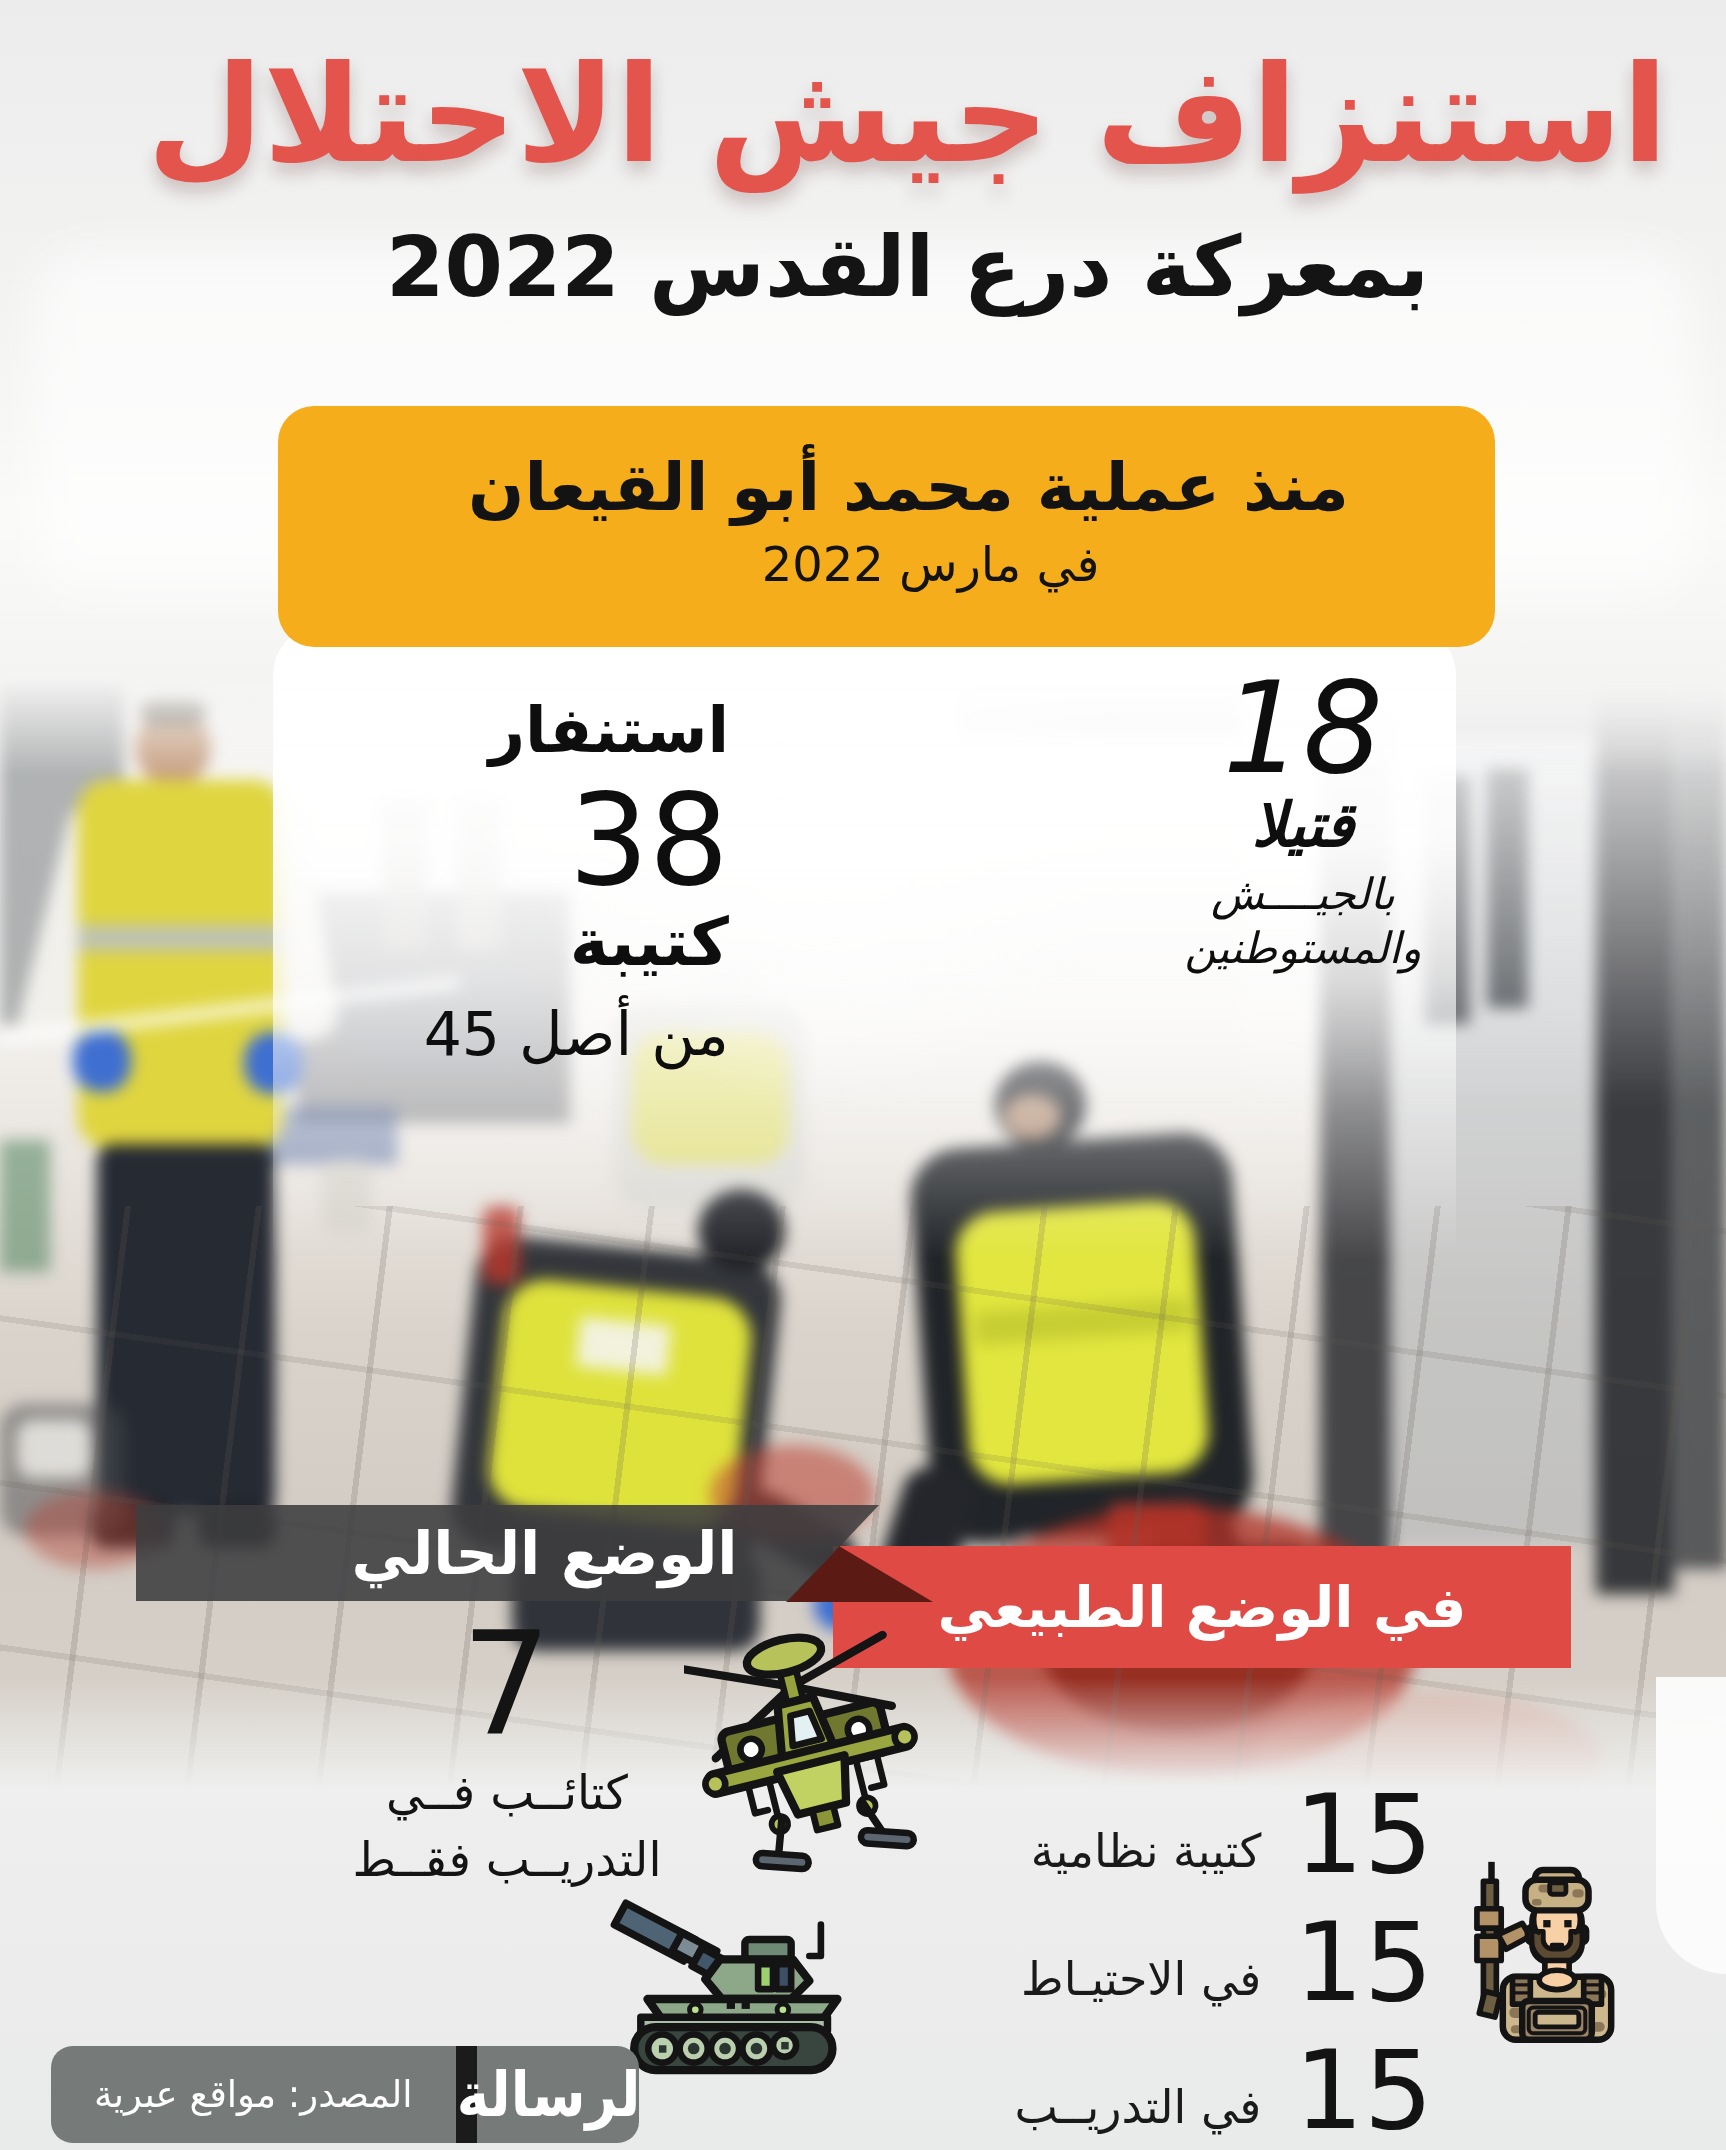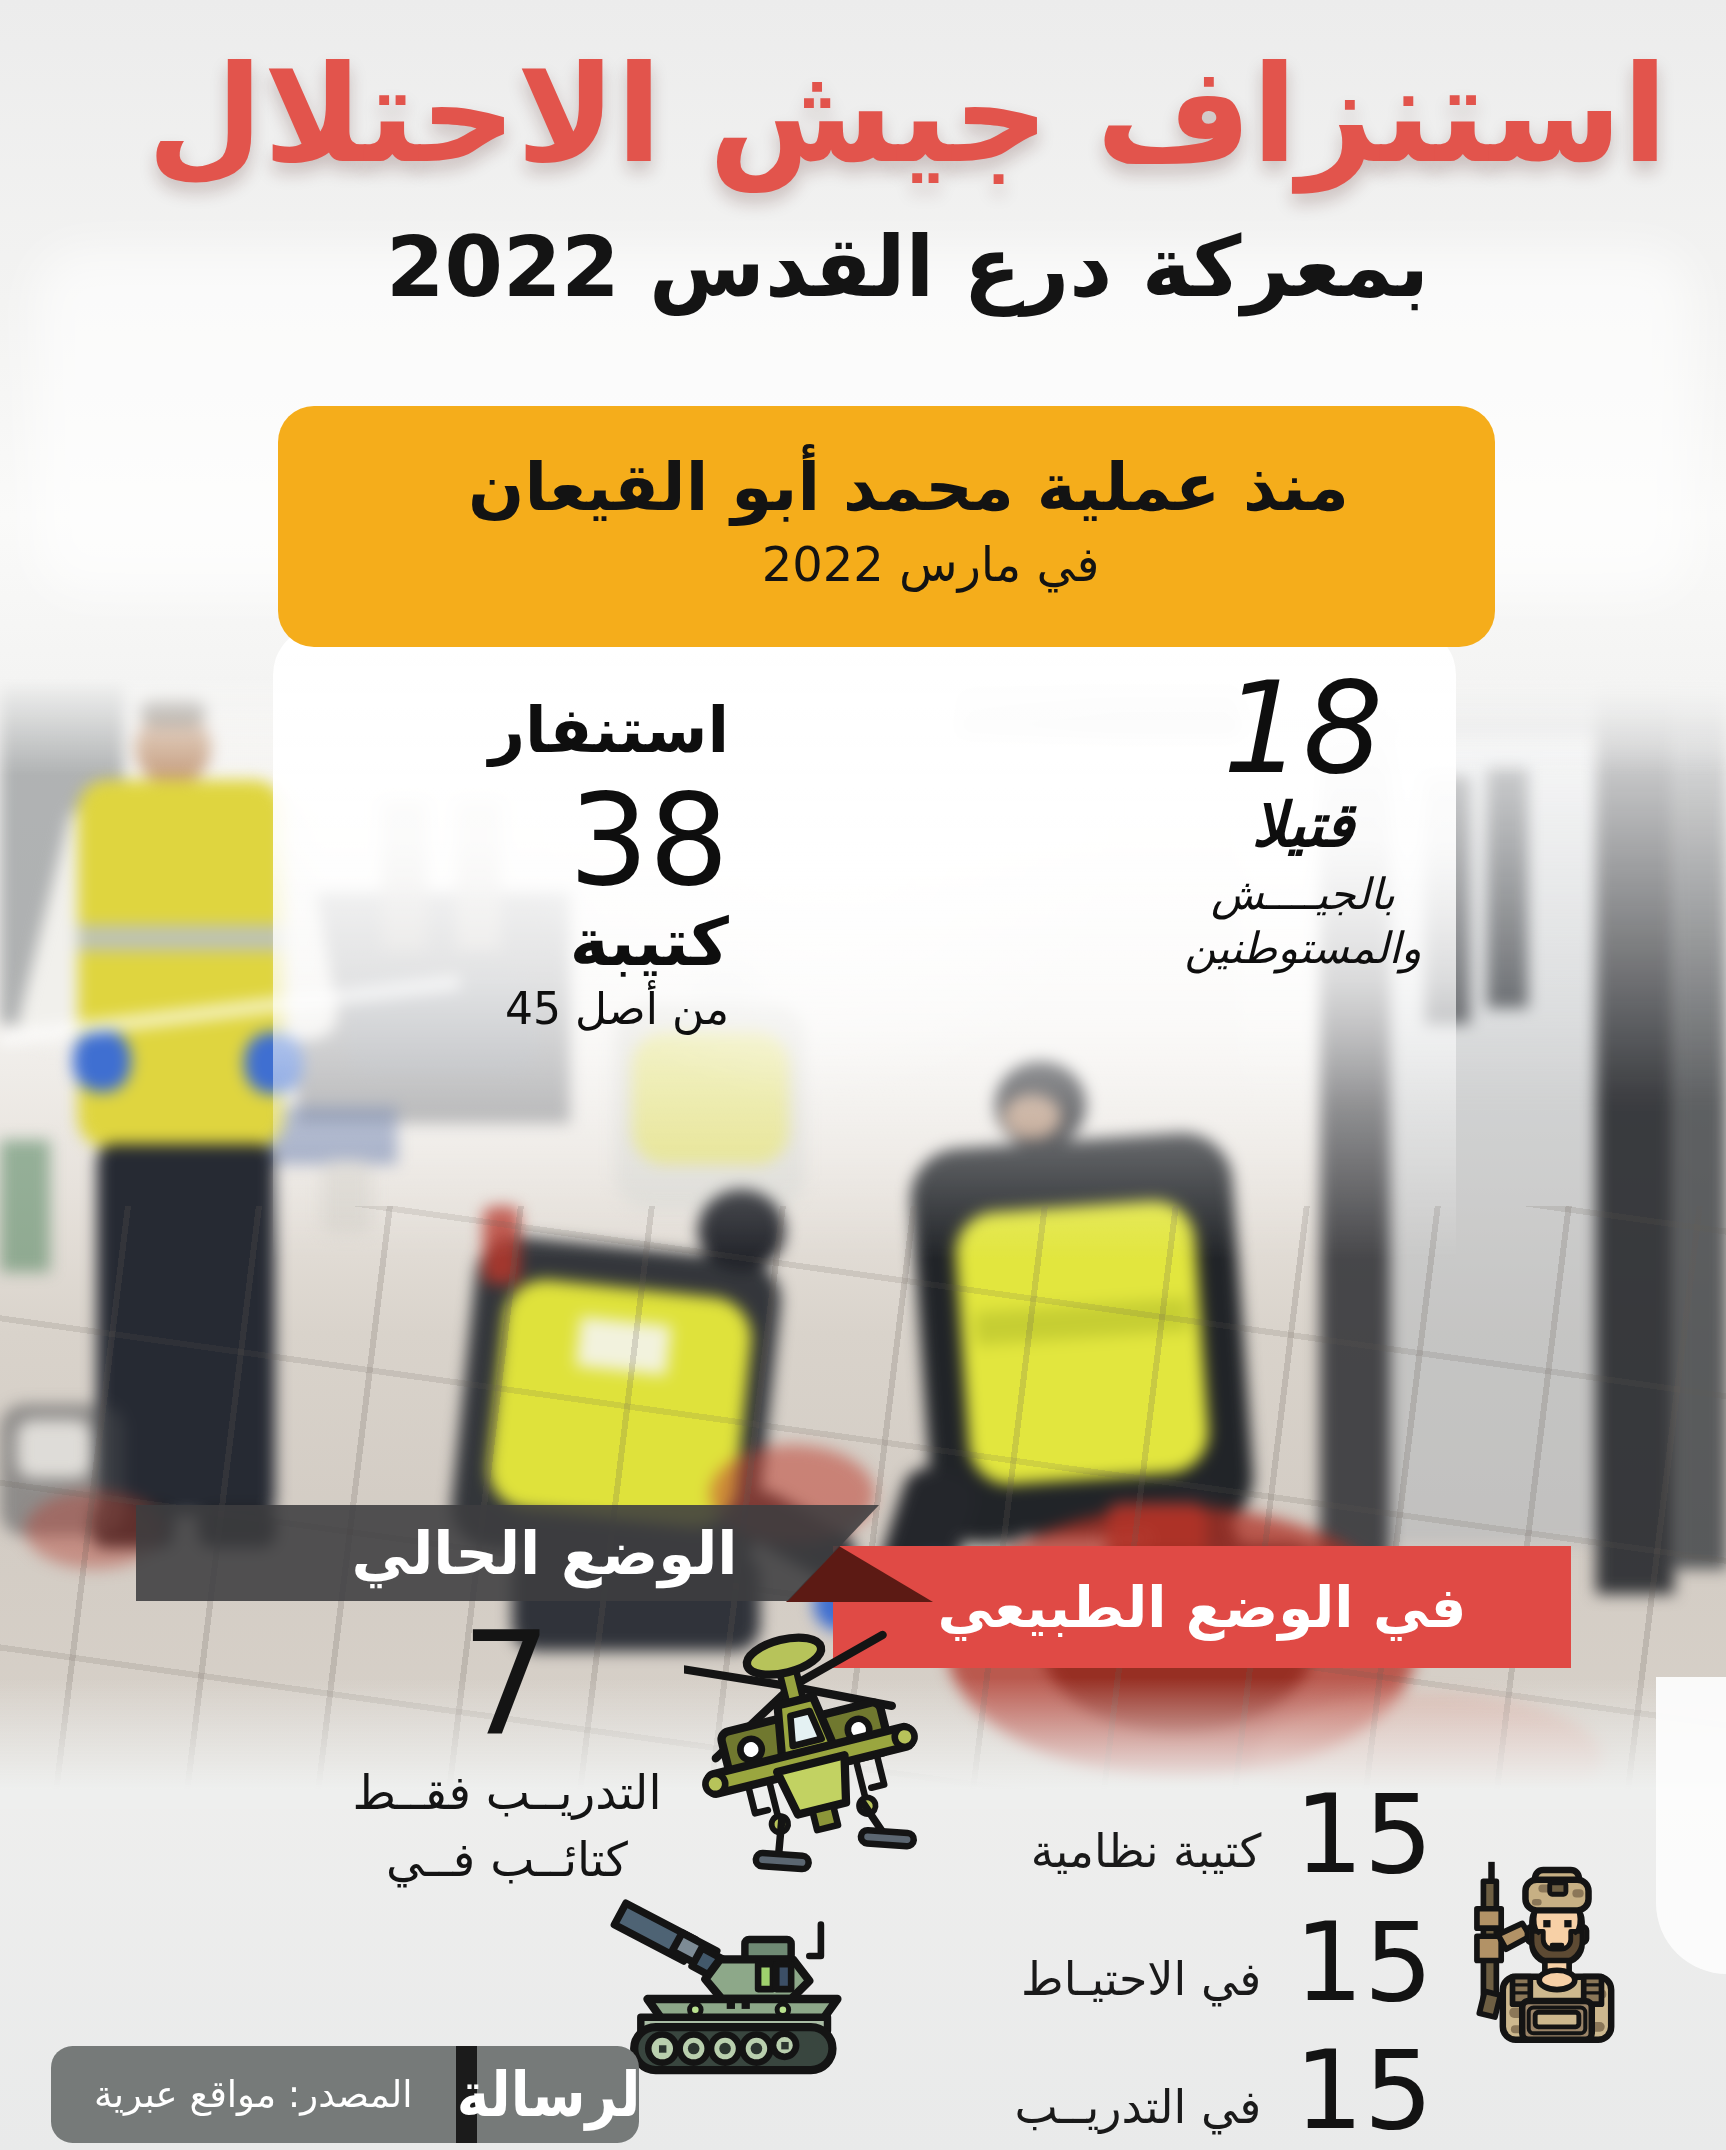--- a/index.html
+++ b/index.html
@@ -36,21 +36,21 @@
   .ybox{left:278px;top:406px;width:1173px;height:241px;border-radius:36px;background:#f5ad1b;color:#131313;}
   .ybox .l1{margin-top:46px;font-size:66px;font-weight:800;line-height:1.1;}
   .ybox .l2{margin-top:13.2px;font-size:48px;font-weight:500;line-height:1.1;margin-left:44px;}
 
   
   .stat{color:#0e0e0e;}
   .stat-mob{left:355px;top:698px;width:330px;text-align:right;}
   .stat-mob .t{font-size:63px;font-weight:800;line-height:1.05;}
   .stat-mob .v{font-size:126px;font-weight:400;line-height:1.02;margin-top:13.2px;}
   .stat-mob .u{font-size:66px;font-weight:800;line-height:1.05;margin-top:1.7px;}
-  .stat-mob .n{font-size:44px;font-weight:500;line-height:1.1;margin-top:8px;}
+  .stat-mob .n{font-size:60px;font-weight:500;line-height:1.1;margin-top:24px;}
   .stat-cas{left:1098px;top:666px;width:322px;}
   .stat-cas .v{font-size:126px;font-weight:400;line-height:1.0;}
   .stat-cas .t{font-size:61px;font-weight:800;line-height:1.05;margin-top:1px;}
   .stat-cas .d{font-size:43px;font-weight:500;line-height:1.18;margin-top:11.6px;}
   .stat-cas .d2{font-size:43px;font-weight:500;line-height:1.18;margin-top:3.3px;}
 
   
   .banner-gray{left:136px;top:1505px;width:743px;height:96px;background:rgba(62,62,64,.88);z-index:6;
                clip-path:polygon(0 0,100% 0,calc(100% - 91px) 100%,0 100%);
                display:flex;align-items:center;justify-content:center;}
@@ -196,22 +196,22 @@
   <div class="abs banner-red">
     <span>في الوضع الطبيعي</span>
   </div>
   <div class="abs wedge"></div>
   <div class="abs banner-gray">
     <span>الوضع الحالي</span>
   </div>
 
   <div class="abs c cur-v">7</div>
   <div class="abs c cur-d">
+    <div class="ln">كتائــب فــي</div>
     <div class="ln">التدريــب فقــط</div>
-    <div class="ln">كتائــب فــي</div>
   </div>
 
   <svg class="abs icon" style="left:684px;top:1620px;" width="248" height="273" viewBox="0 0 300 330">
     <g transform="rotate(-14 150 160)">
       <path class="ol" d="M150 78 L28 26 M150 78 L272 44 M150 78 L40 140 M150 78 L262 130" stroke-width="10" fill="none"></path>
       <rect class="ol" x="140" y="52" width="20" height="46" fill="#97a23f" stroke-width="8"></rect>
       <ellipse class="ol" cx="150" cy="40" rx="46" ry="20" fill="#b7c35a" stroke-width="10"></ellipse>
       <rect class="ol" x="52" y="112" width="80" height="62" rx="10" fill="#70782f" stroke-width="10"></rect>
       <rect class="ol" x="168" y="120" width="80" height="62" rx="10" fill="#70782f" stroke-width="10"></rect>
       <circle class="ol" cx="84" cy="140" r="13" fill="#ffffff" stroke-width="8"></circle>

